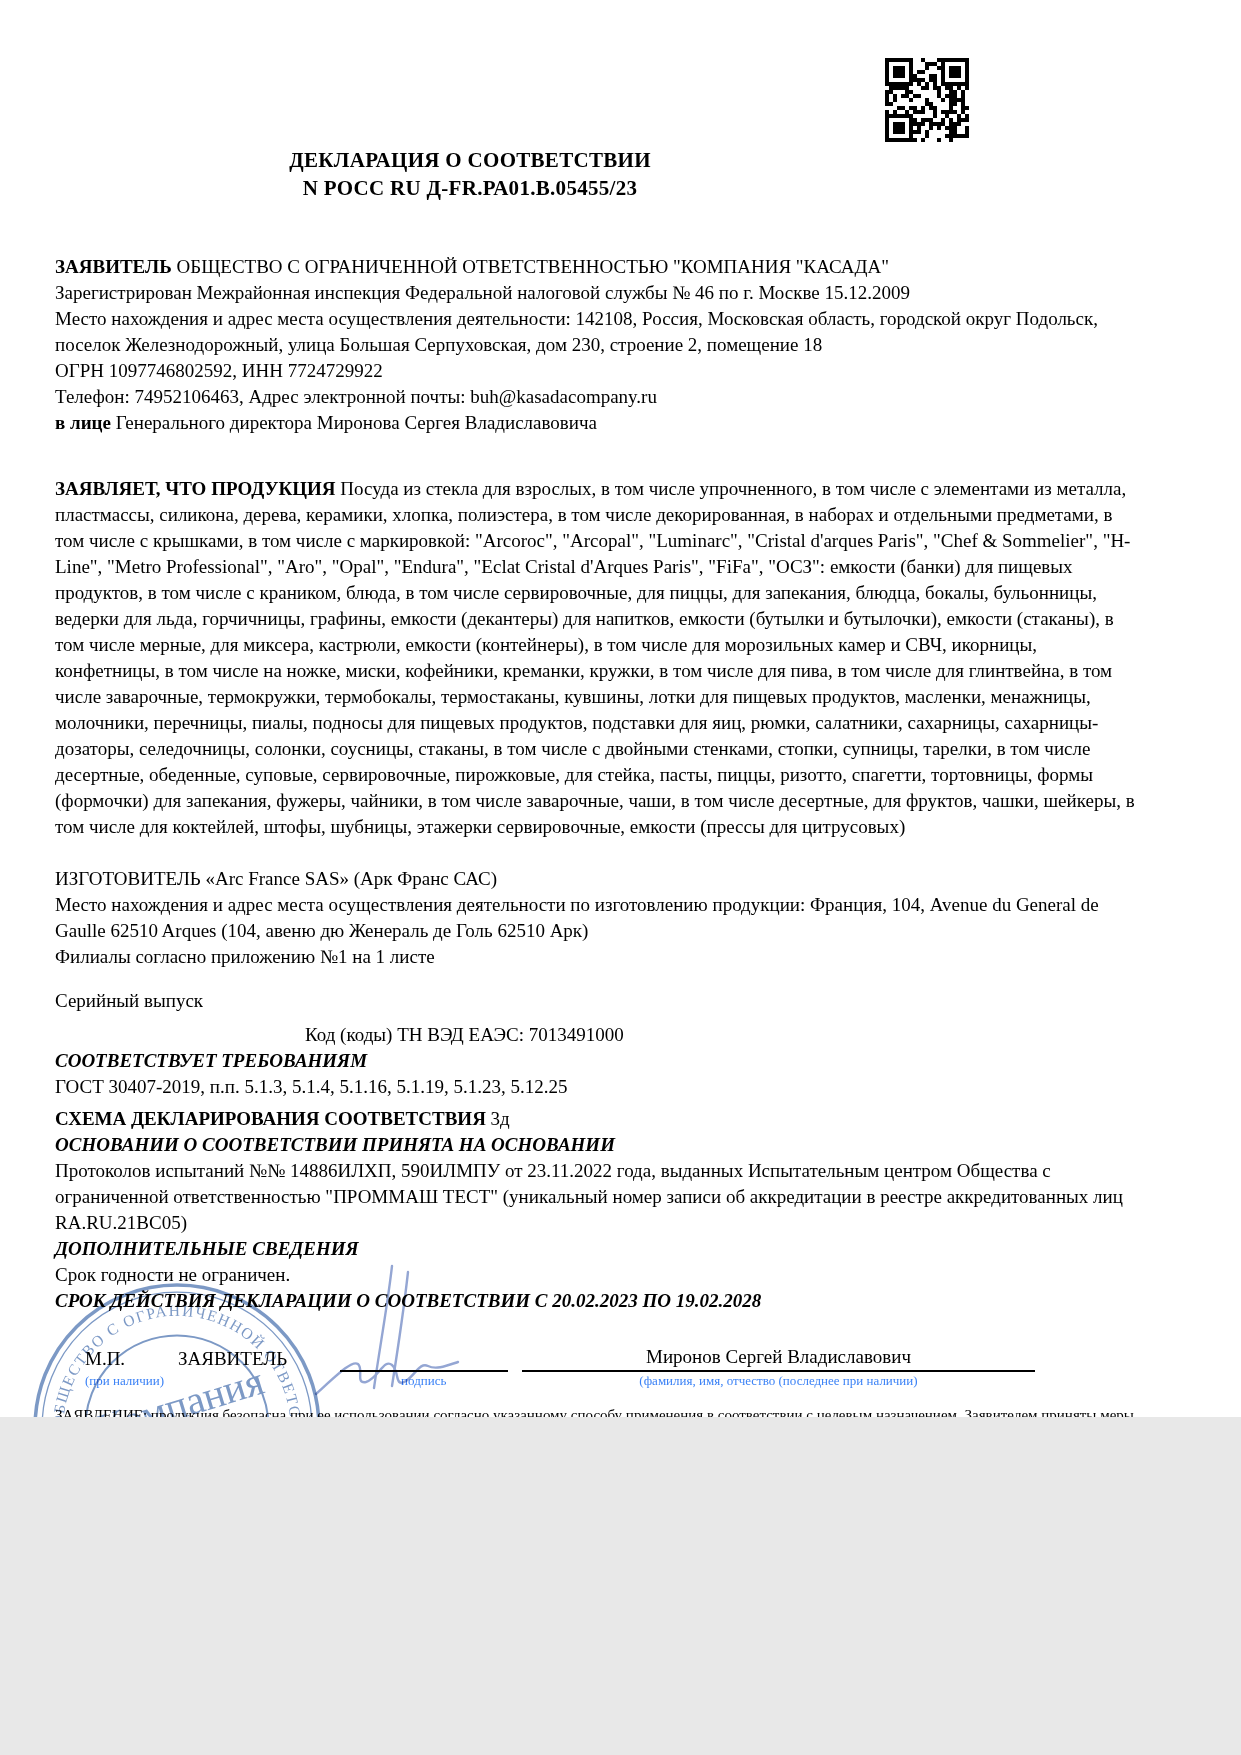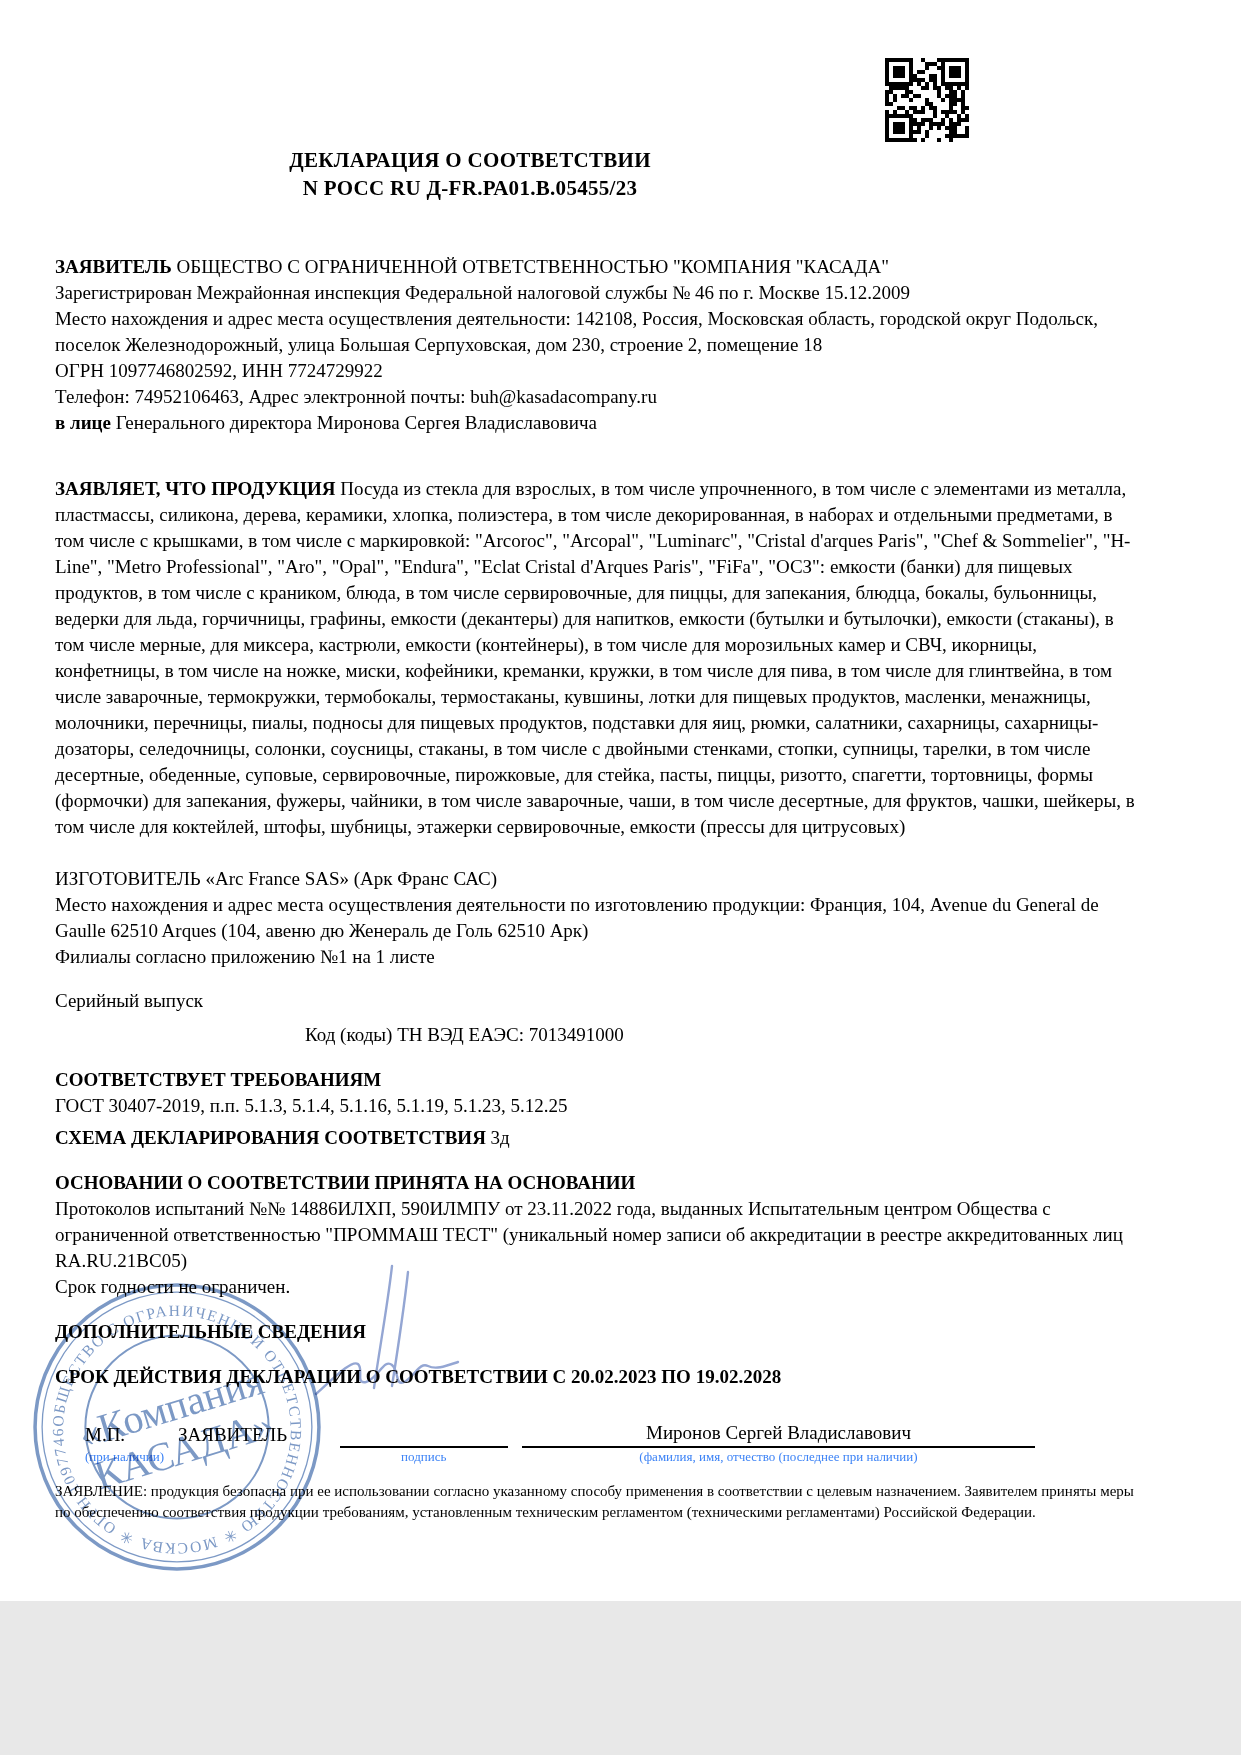--- a/index.html
+++ b/index.html
@@ -1,18 +1,18 @@
 <!DOCTYPE html>
 <html lang="ru"><head>
 <meta charset="utf-8">
 <style>
   html,body{margin:0;padding:0;background:#e8e8e8;}
   .page{
     position:relative;
-    width:1241px;height:1601px;
+    width:1241px;height:1417px;
     background:#ffffff;
     font-family:"Liberation Serif", serif;
     color:#000;
     overflow:hidden;
     margin:0 auto;
   }
   .content{width:1086px;margin-left:55px;}
   .doc-title{
     margin-top:146px;
     width:830px;
@@ -23,21 +23,21 @@
     letter-spacing:.3px;
   }
   p, .para{font-size:19px;line-height:26px;margin:0;}
   .applicant{margin-top:52px;}
   .product{margin-top:40px;}
   .manufacturer{margin-top:26px;}
   .serial{margin-top:18px;}
   .codes{margin-top:8px;margin-left:250px;}
   .codes div{font-size:19px;line-height:26px;}
   .hdr{font-weight:bold;}
-  .mt8{margin-top:19px;}
+  .mt8{margin-top:0;font-style:italic;}
   .mt6{margin-top:6px;}
   b{font-weight:bold;}
   .qr{
     position:absolute;top:58px;left:885px;width:84px;height:84px;
   }
   .sig-row{
     margin-top:30px;
     display:flex;
     align-items:flex-end;
     width:980px;
@@ -347,22 +347,22 @@
     <p class="para">ГОСТ 30407-2019, п.п. 5.1.3, 5.1.4, 5.1.16, 5.1.19, 5.1.23, 5.12.25</p>
 
     <p class="para mt6">
       <b>СХЕМА ДЕКЛАРИРОВАНИЯ СООТВЕТСТВИЯ</b>
       <span>3д</span>
     </p>
 
     <p class="para hdr mt8">ОСНОВАНИИ О СООТВЕТСТВИИ ПРИНЯТА НА ОСНОВАНИИ</p>
     <p class="para">Протоколов испытаний №№ 14886ИЛХП, 590ИЛМПУ от 23.11.2022 года, выданных Испытательным центром Общества с ограниченной ответственностью "ПРОММАШ ТЕСТ" (уникальный номер записи об аккредитации в реестре аккредитованных лиц RA.RU.21ВС05)</p>
 
+    <p class="para hdr mt8">ДОПОЛНИТЕЛЬНЫЕ СВЕДЕНИЯ</p>
     <p class="para">Срок годности не ограничен.</p>
-    <p class="para hdr mt8">ДОПОЛНИТЕЛЬНЫЕ СВЕДЕНИЯ</p>
 
     <p class="para hdr mt8">СРОК ДЕЙСТВИЯ ДЕКЛАРАЦИИ О СООТВЕТСТВИИ С 20.02.2023 ПО 19.02.2028</p>
 
     <div class="sig-row">
       <div class="sig-col mp-col">
         <div class="sig-name">М.П.</div>
         <div class="caption">(при наличии)</div>
       </div>
       <div class="sig-col applicant-col">
         <div class="sig-name">ЗАЯВИТЕЛЬ</div>

